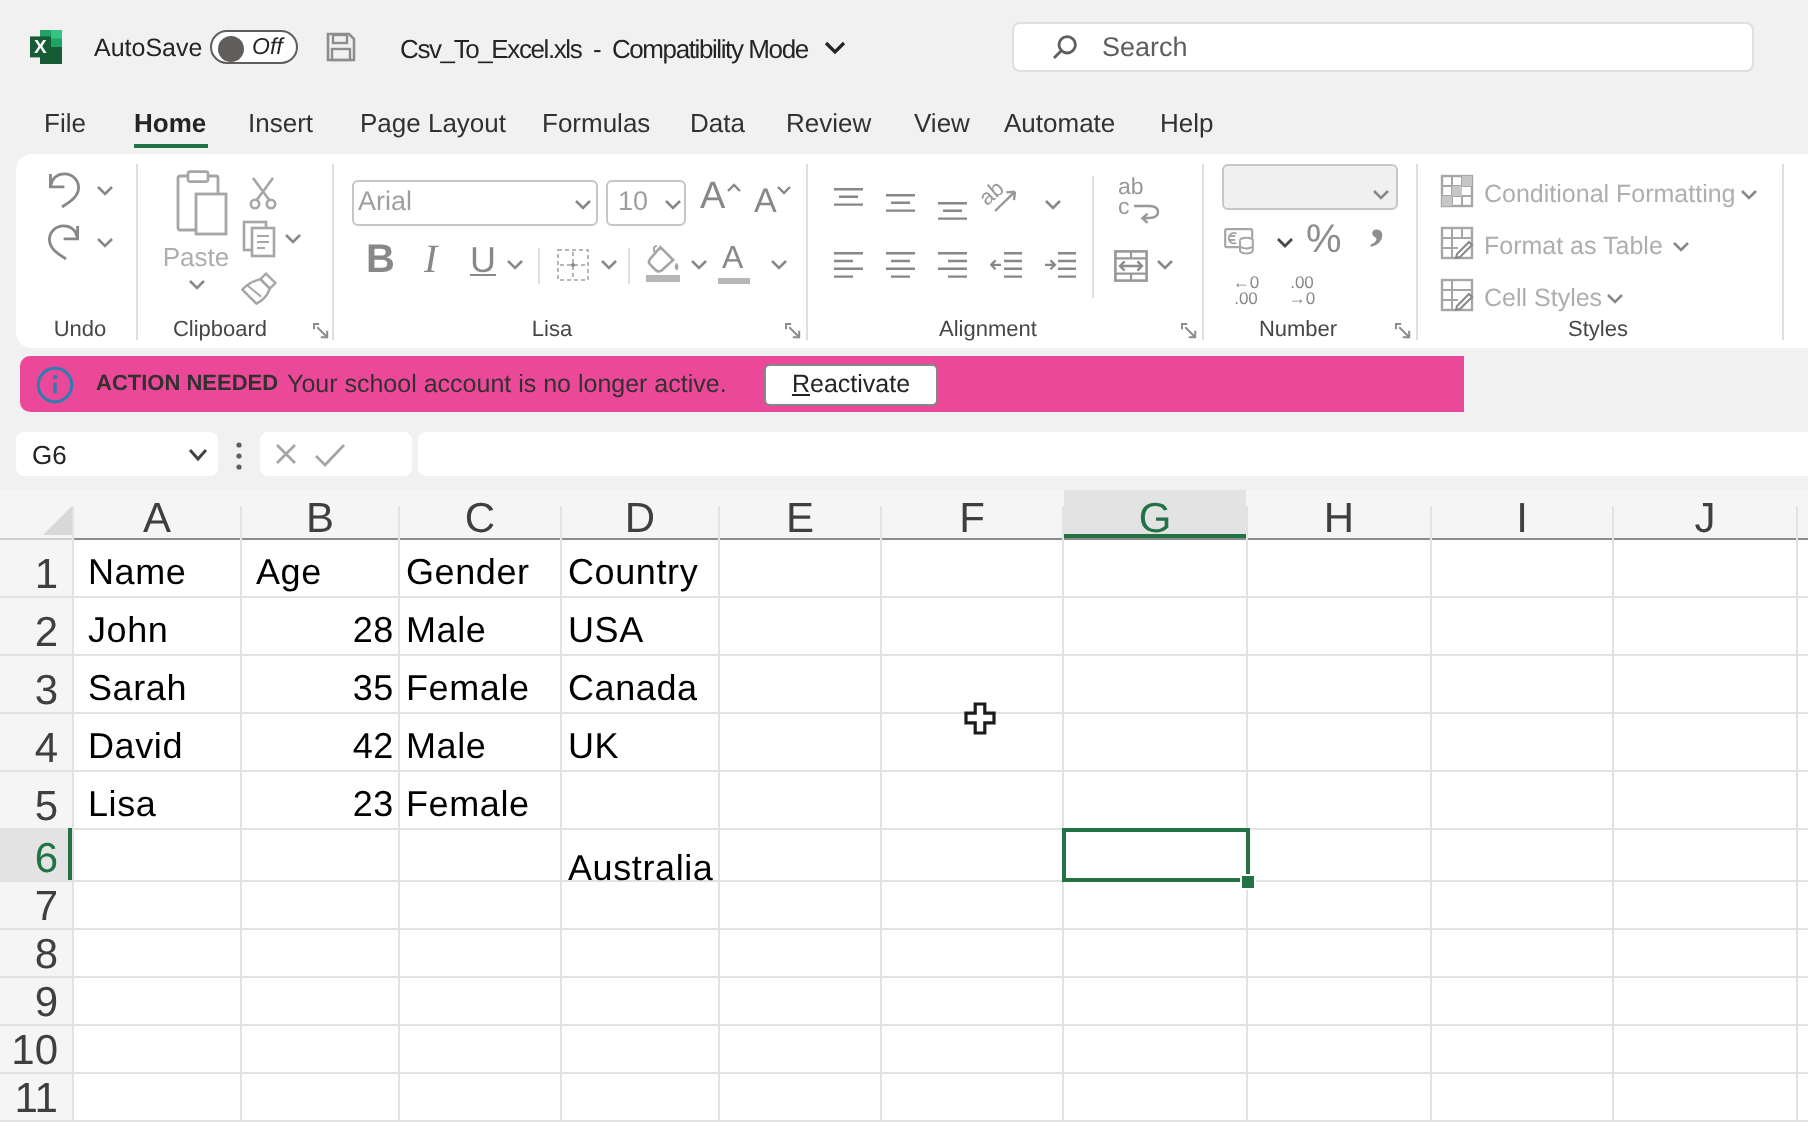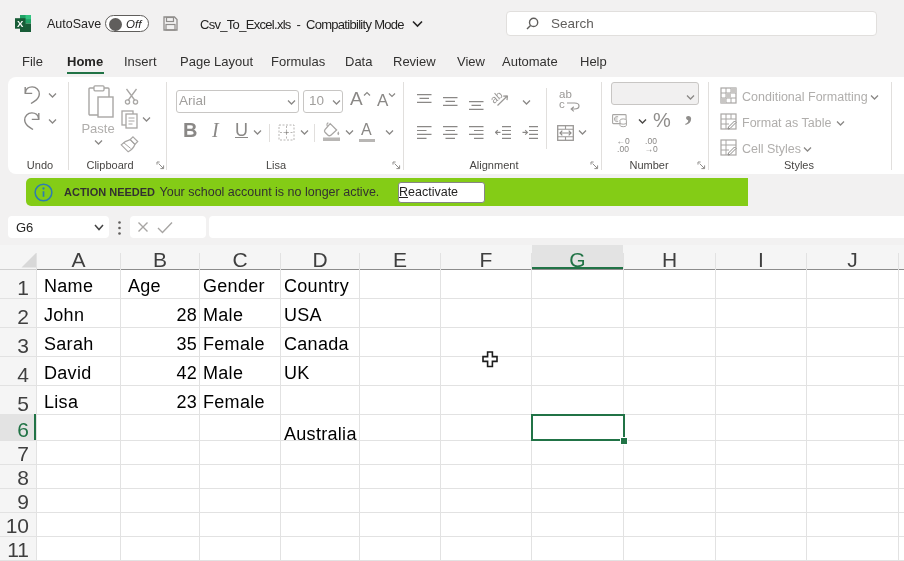--- a/index.html
+++ b/index.html
@@ -289,29 +289,29 @@
   .sep { top:5px; width:1px; height:88px; background:#e1dfdd; }
   .glbl { top:82px; height:14px; text-align:center; font-size:11px; color:#484644; }
   .chev { width:9px; height:7px; }
   .chev use { }
   .combo { height:23px; background:#fff; border:1px solid #c8c6c4; border-radius:3px; }
   .dlg { width:9px; height:9px; }
   .decic { width:22px; font-size:8.5px; line-height:8px; color:#8a8886; text-align:center; }
   .stxt { left:734px; font-size:12.5px; color:#b0aeac; }
 </style>
 
-<div class="abs" style="left:26px;top:178px;width:722px;height:28px;background:#84cc16;border-radius:5px 0 0 5px;">
+<div class="abs" style="left:10px;top:178px;width:722px;height:28px;background:#ec4899;border-radius:5px 0 0 5px;">
   <svg class="abs" style="left:8px;top:4.5px;" width="19" height="19" viewBox="0 0 20 20">
     <circle cx="10" cy="10" r="8.8" fill="none" stroke="#2e7cb0" stroke-width="1.6"></circle>
     <line x1="10" y1="8.7" x2="10" y2="14.5" stroke="#2e7cb0" stroke-width="1.8"></line>
     <circle cx="10" cy="5.8" r="1.2" fill="#2e7cb0"></circle>
   </svg>
   <div class="abs" style="left:38px;top:7.5px;font-size:11px;font-weight:bold;color:#323130;">ACTION NEEDED</div>
   <div class="abs" style="left:133.5px;top:7px;font-size:12.5px;color:#323130;">Your school account is no longer active.</div>
-  <div class="abs" style="left:372px;top:4px;width:87px;height:21px;background:#fff;border:1px solid #868686;border-radius:3px;font-size:12.5px;color:#252423;line-height:19px;"><u style="text-decoration-thickness:1px;">R</u>eactivate</div>
+  <div class="abs" style="left:372px;top:4px;width:87px;height:21px;background:#fff;border:1px solid #868686;border-radius:3px;text-align:center;font-size:12.5px;color:#252423;line-height:19px;"><u style="text-decoration-thickness:1px;">R</u>eactivate</div>
 </div>
 
 <div class="abs" style="left:0;top:206px;width:904px;height:39px;background:#f2f1f1;">
   <div class="abs" style="left:8px;top:10px;width:101px;height:22px;background:#fff;border-radius:4px;"></div>
   <div class="abs" style="left:16px;top:14px;font-size:13px;color:#252423;">G6</div>
   <svg class="abs" style="left:94px;top:18px;" width="10" height="7" viewBox="0 0 10 7">
     <path d="M1 1 L5 5.5 L9 1" fill="none" stroke="#444" stroke-width="1.5"></path>
   </svg>
   <svg class="abs" style="left:117px;top:14px;" width="5" height="16" viewBox="0 0 5 16">
       <circle cx="2.5" cy="2.5" r="1.3" fill="#605e5c"></circle>

